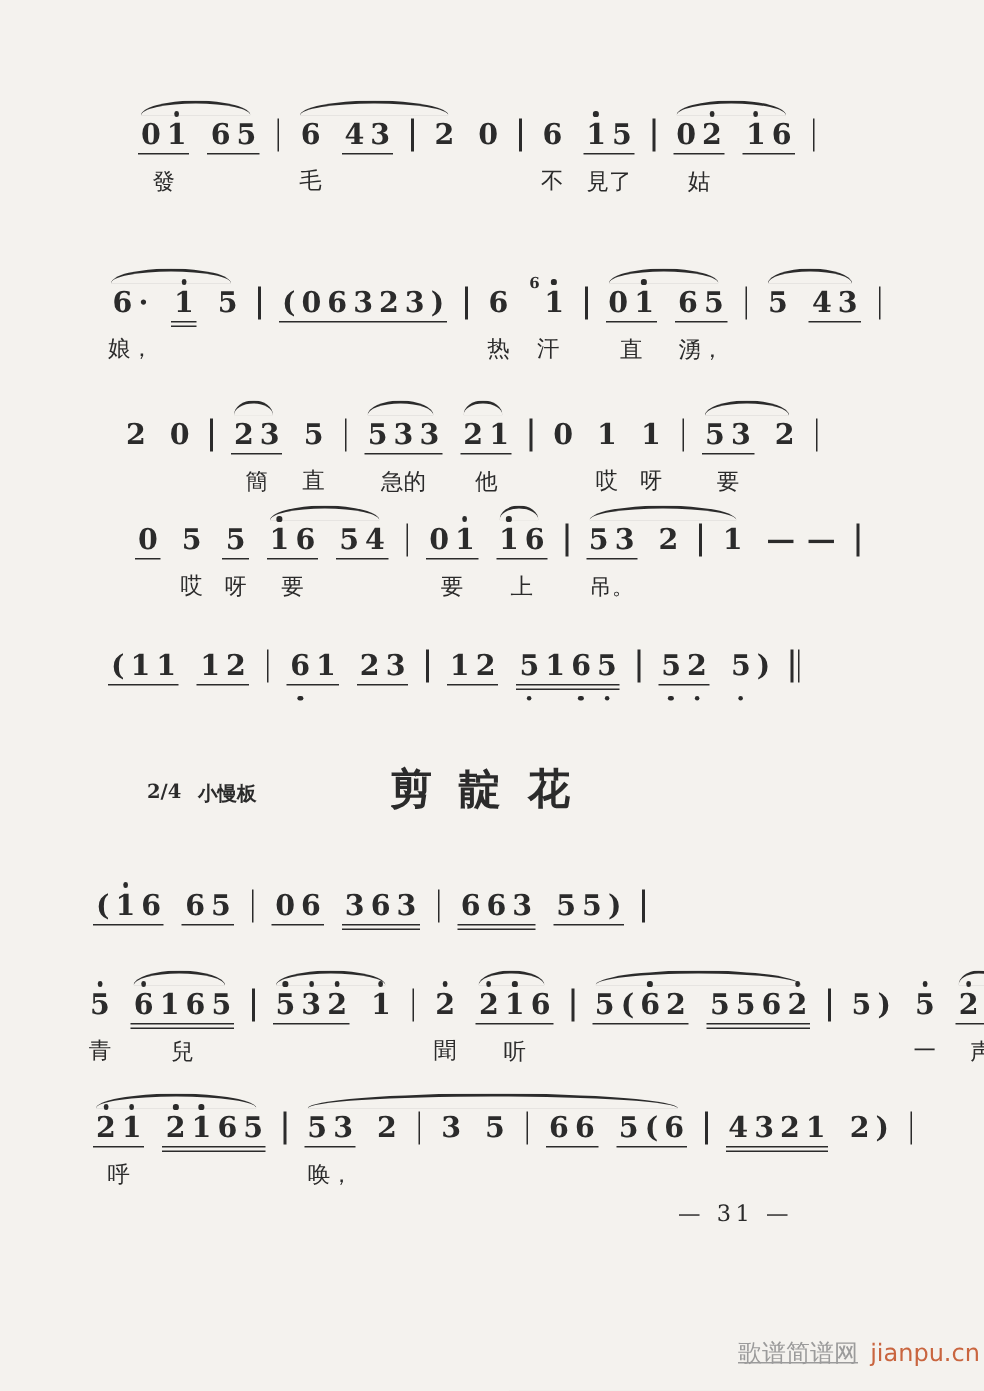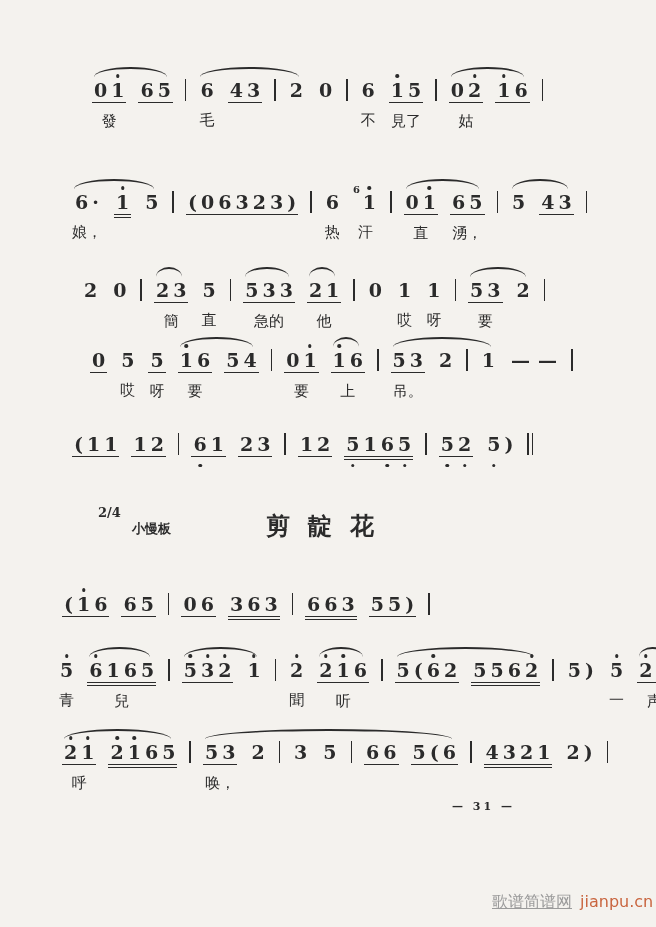--- a/index.html
+++ b/index.html
@@ -43,31 +43,31 @@
   .grace{
     font-size:10px;line-height:10px;font-weight:700;
     align-self:flex-start;margin:-5px 1px 0 0;
   }
   .bar{width:1.5px;height:22px;background:var(--ink);margin-top:1px;}
   .dbar{display:inline-flex;gap:3px;margin-top:1px;}
   .dbar .bline{width:1.5px;height:22px;background:var(--ink);display:inline-block;}
   .lyr{margin-top:9px;font-size:15px;white-space:nowrap;}
   
   .header{position:absolute;top:505px;left:0;width:656px;height:50px;}
-  .meter{position:absolute;left:98px;top:0;font-size:13px;font-weight:700;
+  .meter{position:absolute;left:98px;top:16px;font-size:13px;font-weight:700;
          font-family:"DejaVu Serif",serif;}
   .tempo{position:absolute;left:132px;top:15px;font-size:13px;font-weight:700;font-family:Liberation Mono, monospace;}
   .title{
-    text-align:center;font-size:24px;font-weight:700;letter-spacing:18px;
+    text-align:center;font-size:28px;font-weight:700;letter-spacing:18px;
     padding-left:2px;line-height:42px;
   }
   
   .pageno{
-    position:absolute;top:800px;left:452px;font-size:11px;letter-spacing:3px;
-    font-family:"DejaVu Serif",serif;font-weight:700;text-align:right;
+    position:absolute;top:800px;left:452px;font-size:15px;letter-spacing:3px;
+    font-family:"DejaVu Serif",serif;font-weight:400;text-align:right;
   }
   .watermark{position:absolute;top:892px;left:492px;font-size:16px;white-space:nowrap;}
   .wm-site{color:var(--wm-site);text-decoration:underline;}
   .wm-domain{color:var(--wm-domain);margin-left:3px;}
 </style>
 </head>
 <body>
 
 <div class="page">
 

